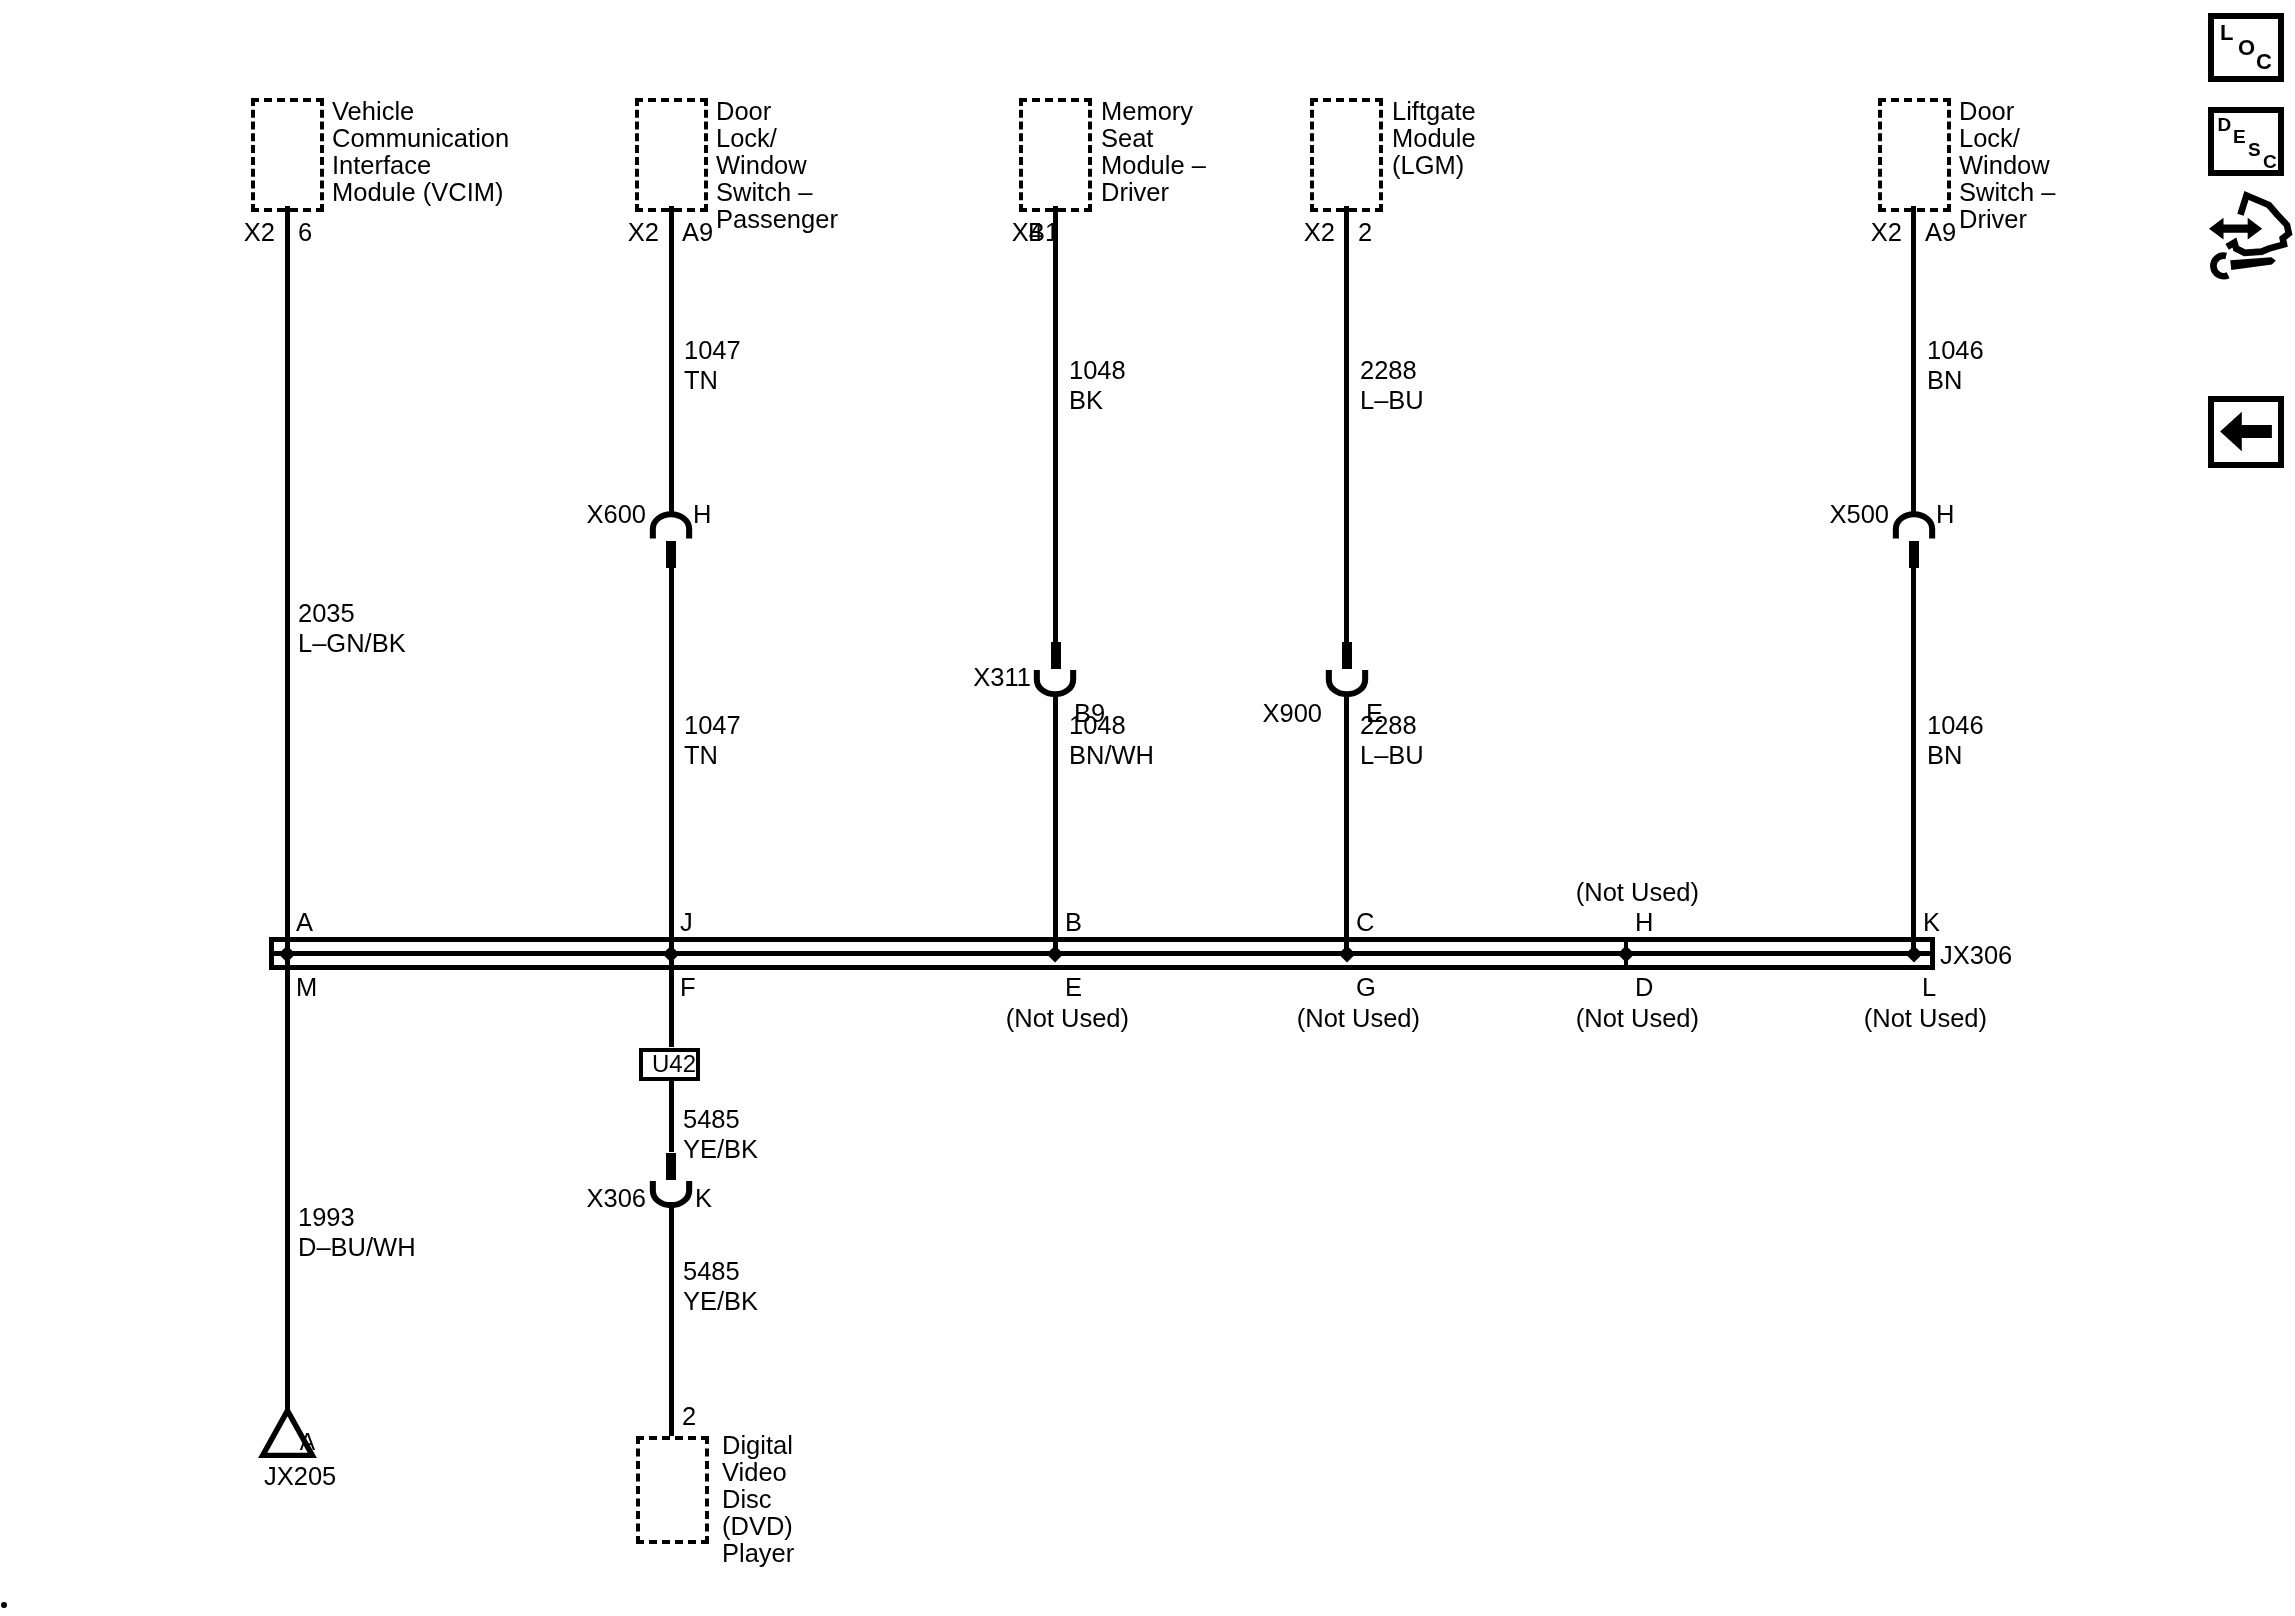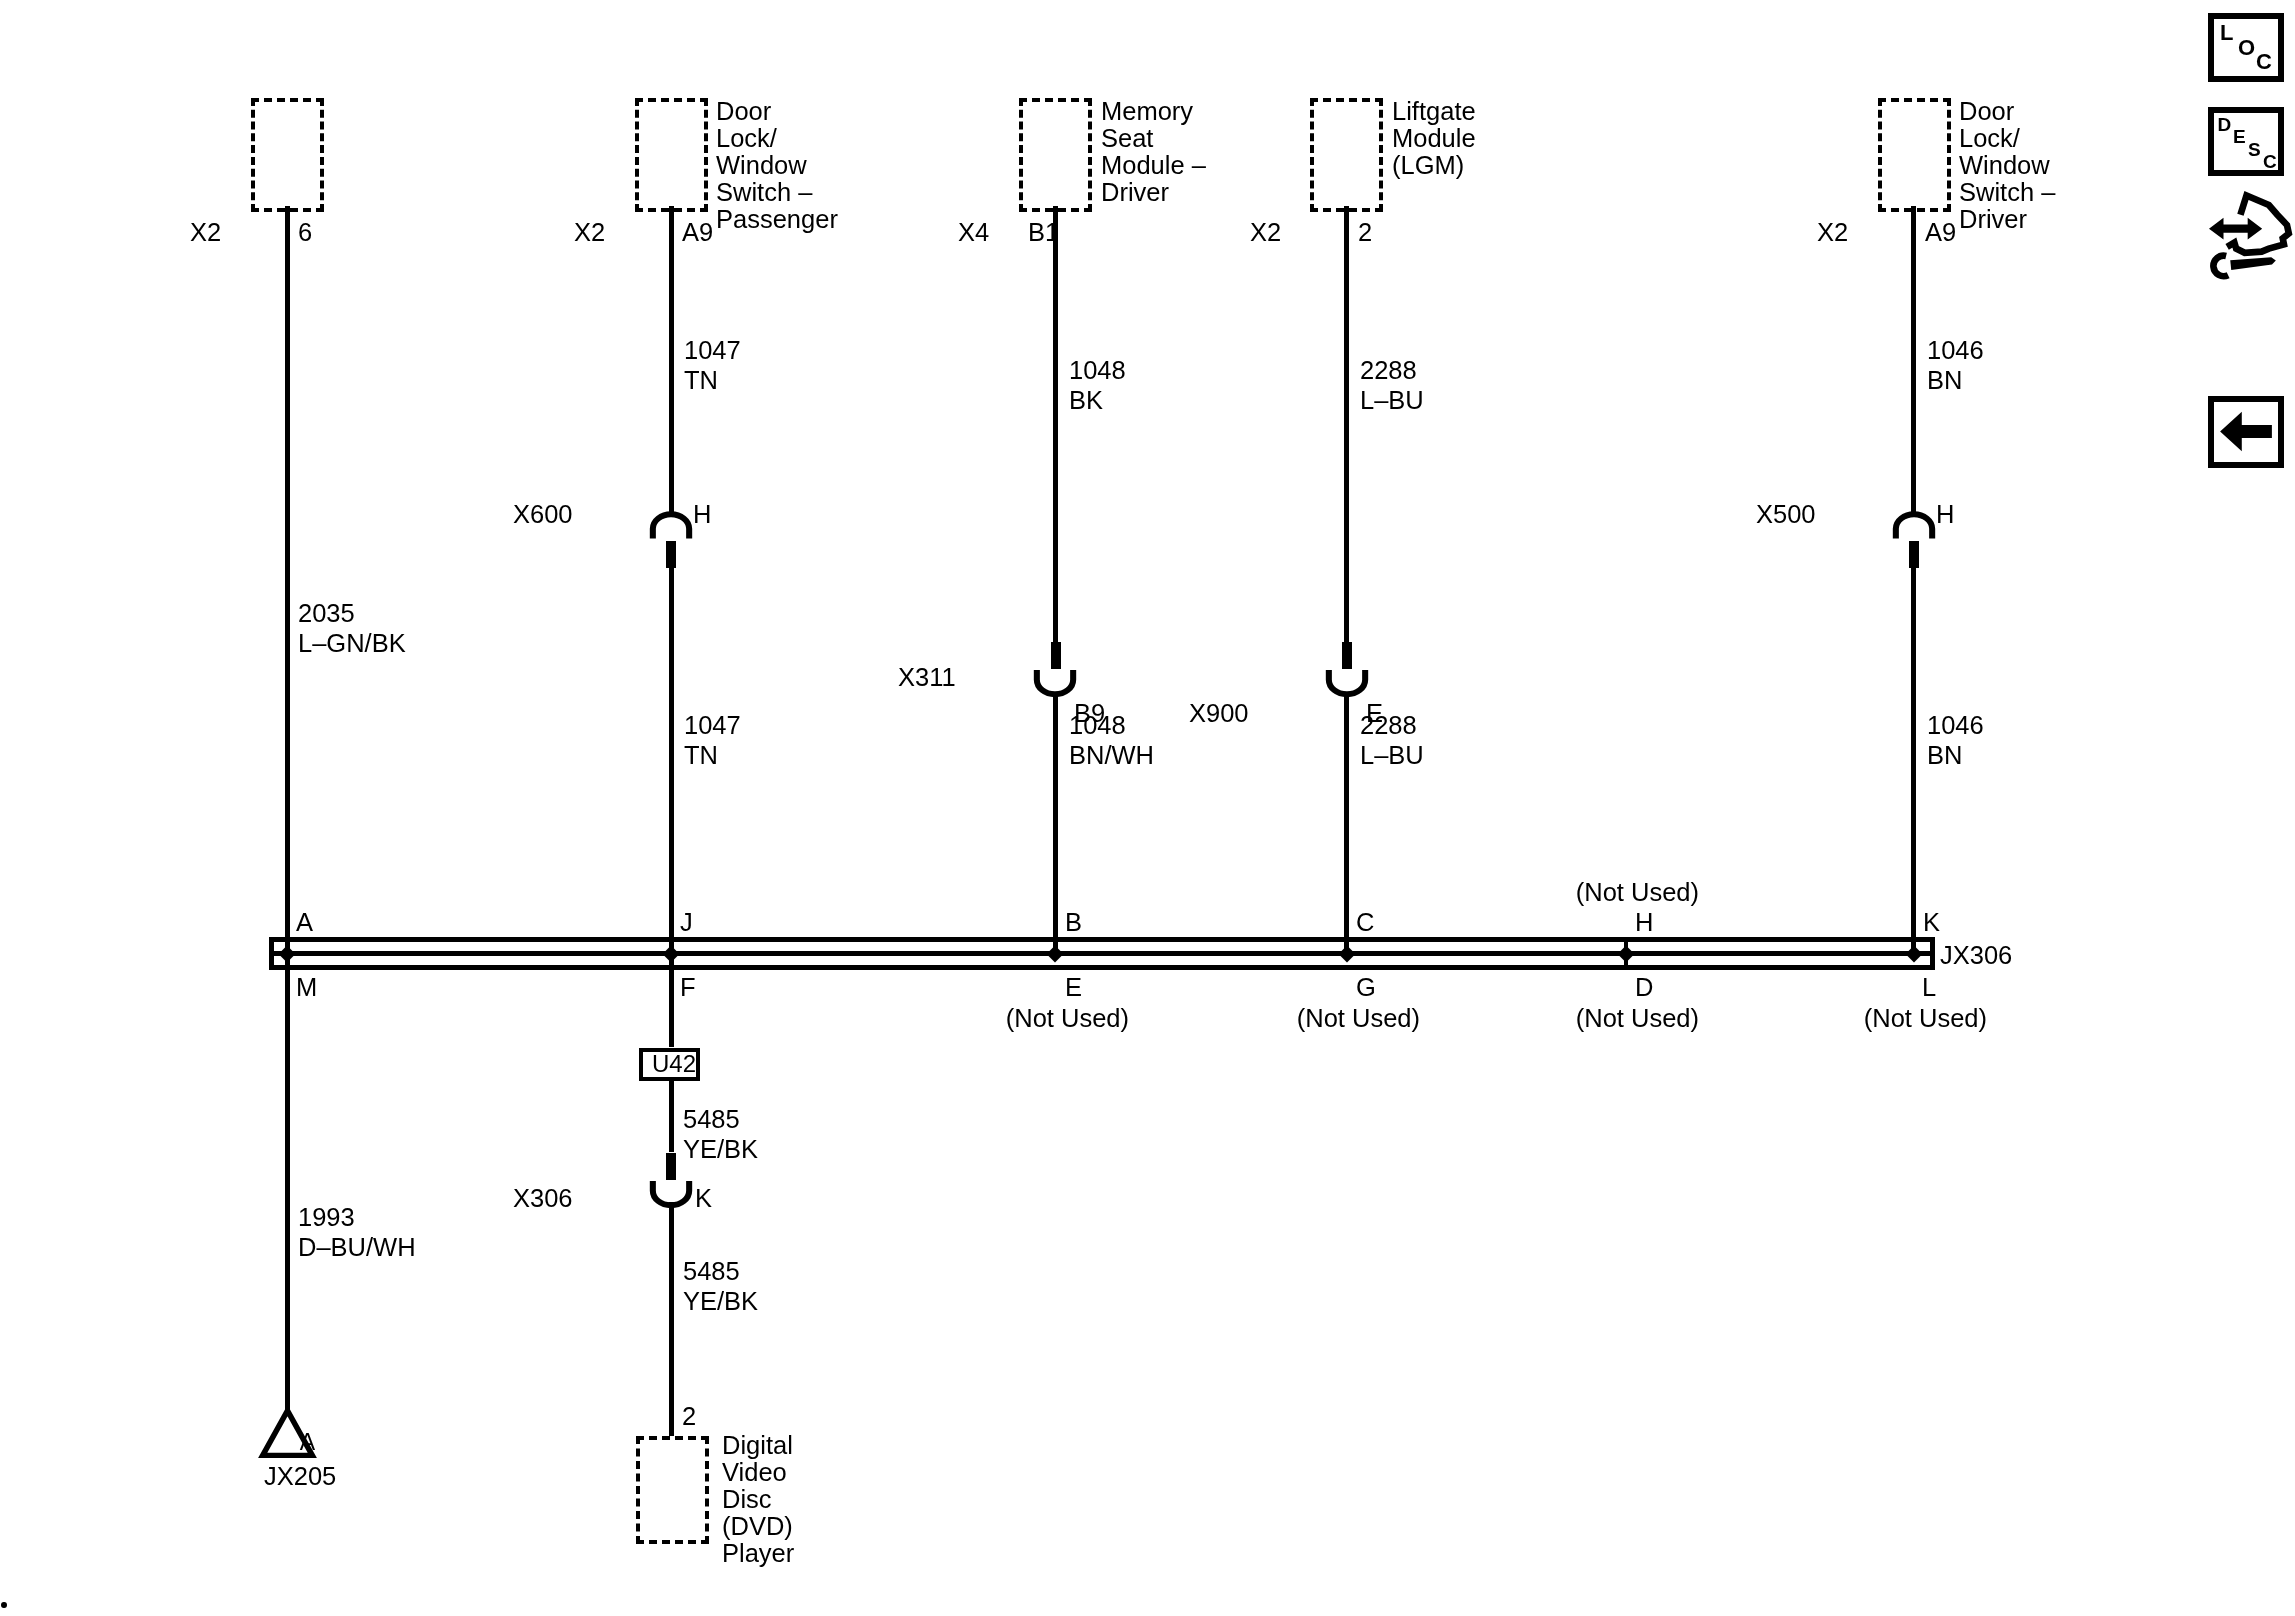--- a/index.html
+++ b/index.html
@@ -3,36 +3,40 @@
 <meta charset="utf-8">
 <style>
   html,body{margin:0;padding:0;background:#fff}
   #canvas{position:relative;width:2295px;height:1617px;background:#fff;
           font-family:"Liberation Sans", sans-serif;color:#000;overflow:hidden}
   .w{position:absolute;width:4.9px;background:#000}              
   .h{position:absolute;height:4.9px;background:#000}             
   .v{position:absolute;background:#000}                        
   .t{position:absolute;font-size:25.5px;line-height:30px;white-space:pre-line}
   .ml{line-height:27px}
-  .tr{}
+  .tr{text-align:right}
   .tc{text-align:right}
   .d{position:absolute;width:12px;height:12px;background:#000;transform:rotate(45deg)}
   .pin{position:absolute;width:9.7px;height:27px;background:#000}
   .db{position:absolute;border:4.2px dashed #000;box-sizing:border-box;background:#fff}
   .sb{position:absolute;border:4.9px solid #000;box-sizing:border-box;background:#fff}
   .btn{position:absolute;border:6px solid #000;box-sizing:border-box;background:#fff;cursor:pointer}
   .btn span{position:absolute;font-weight:bold}
   svg{position:absolute;overflow:visible}
 </style>
 </head>
 <body>
 
 <div id="canvas">
 
   <div class="db" style="left:251px;top:98px;width:73px;height:114px"></div>
+  <div class="t ml" style="left:332px;top:98px">Vehicle
+Communication
+Interface
+Module (VCIM)</div>
   <div class="t tr" style="left:190px;top:217px;width:85px">X2</div>
   <div class="t" style="left:298px;top:217px">6</div>
 
   <div class="db" style="left:635px;top:98px;width:73px;height:114px"></div>
   <div class="t ml" style="left:716px;top:98px">Door
 Lock/
 Window
 Switch –
 Passenger</div>
   <div class="t tr" style="left:574px;top:217px;width:85px">X2</div>

